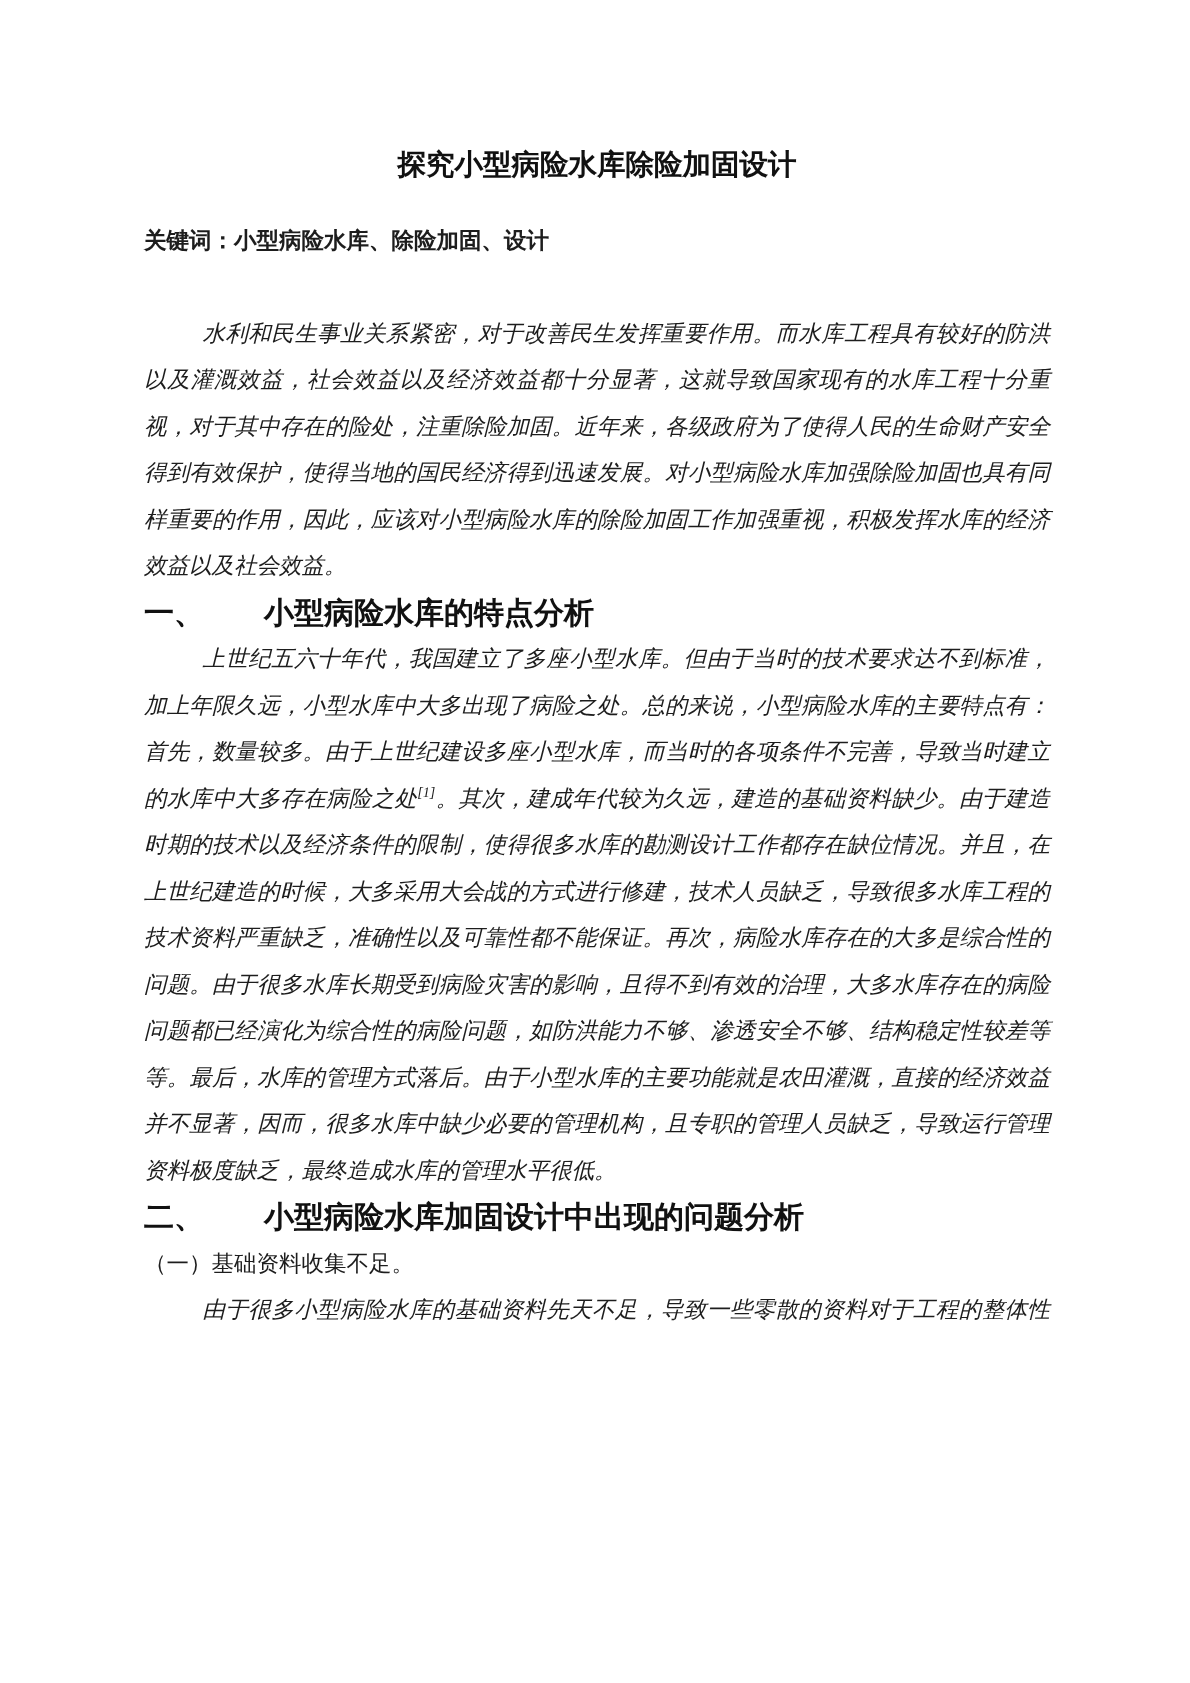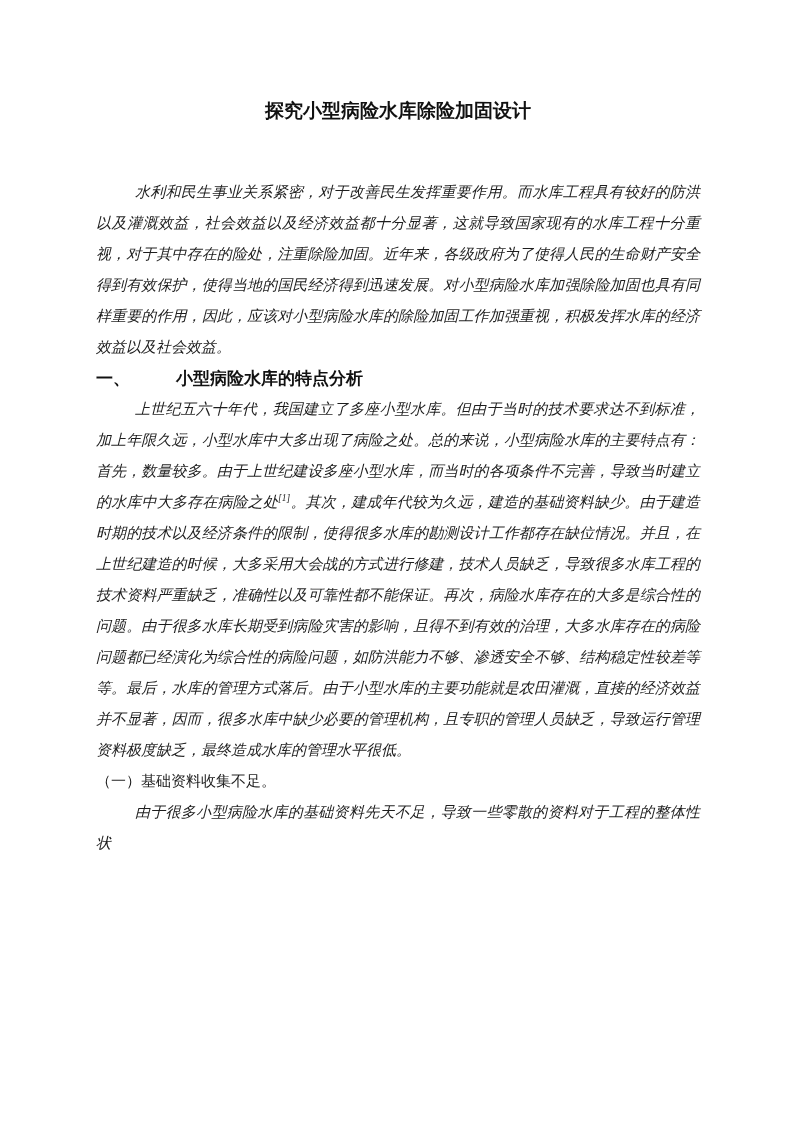--- a/index.html
+++ b/index.html
@@ -34,21 +34,21 @@
   }
   .indent {
     text-indent: 2.6em;
     font-style: italic;
   }
   .bold {
     font-weight: bold;
   }
   .heading {
     margin: 0;
-    font-size: 17px;
+    font-size: 20px;
     line-height: 31px;
     font-weight: bold;
     color: #111111;
   }
   .sec-num {
     display: inline-block;
     width: 80px;
   }
   .blank-line {
     height: 31px;
@@ -60,27 +60,29 @@
   }
 </style>
 </head>
 <body>
 
 <div class="page">
 
   <h1 class="doc-title">探究小型病险水库除险加固设计</h1>
 
 
+  <p class="para bold"><span>关键词：</span><span>小型病险水库、除险加固、设计</span></p>
 
   <div class="blank-line"></div>
 
   <p class="para indent">水利和民生事业关系紧密，对于改善民生发挥重要作用。而水库工程具有较好的防洪以及灌溉效益，社会效益以及经济效益都十分显著，这就导致国家现有的水库工程十分重视，对于其中存在的险处，注重除险加固。近年来，各级政府为了使得人民的生命财产安全得到有效保护，使得当地的国民经济得到迅速发展。对小型病险水库加强除险加固也具有同样重要的作用，因此，应该对小型病险水库的除险加固工作加强重视，积极发挥水库的经济效益以及社会效益。</p>
 
   <p class="heading"><span class="sec-num">一、</span><span>小型病险水库的特点分析</span></p>
 
   <p class="para indent"><span>上世纪五六十年代，我国建立了多座小型水库。但由于当时的技术要求达不到标准，加上年限久远，小型水库中大多出现了病险之处。总的来说，小型病险水库的主要特点有：首先，数量较多。由于上世纪建设多座小型水库，而当时的各项条件不完善，导致当时建立的水库中大多存在病险之处</span><sup class="ref">[1]</sup><span>。其次，建成年代较为久远，建造的基础资料缺少。由于建造时期的技术以及经济条件的限制，使得很多水库的勘测设计工作都存在缺位情况。并且，在上世纪建造的时候，大多采用大会战的方式进行修建，技术人员缺乏，导致很多水库工程的技术资料严重缺乏，准确性以及可靠性都不能保证。再次，病险水库存在的大多是综合性的问题。由于很多水库长期受到病险灾害的影响，且得不到有效的治理，大多水库存在的病险问题都已经演化为综合性的病险问题，如防洪能力不够、渗透安全不够、结构稳定性较差等等。最后，水库的管理方式落后。由于小型水库的主要功能就是农田灌溉，直接的经济效益并不显著，因而，很多水库中缺少必要的管理机构，且专职的管理人员缺乏，导致运行管理资料极度缺乏，最终造成水库的管理水平很低。</span></p>
 
+  <p class="heading"><span class="sec-num">二、</span><span>小型病险水库加固设计中出现的问题分析</span></p>
 
   <p class="para">（一）基础资料收集不足。</p>
 
   <p class="para indent">由于很多小型病险水库的基础资料先天不足，导致一些零散的资料对于工程的整体性状</p>
 
 </div>
 
 </body></html>

